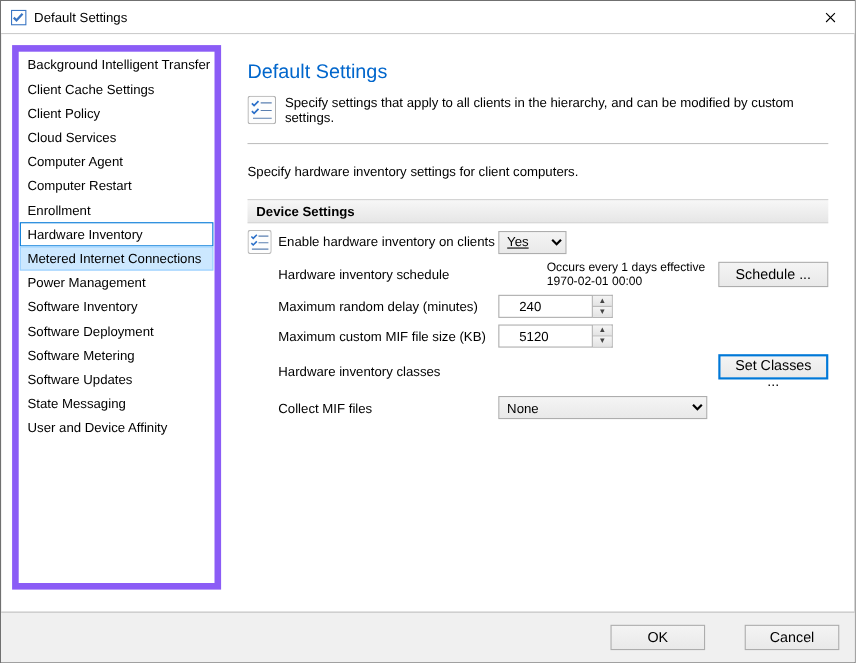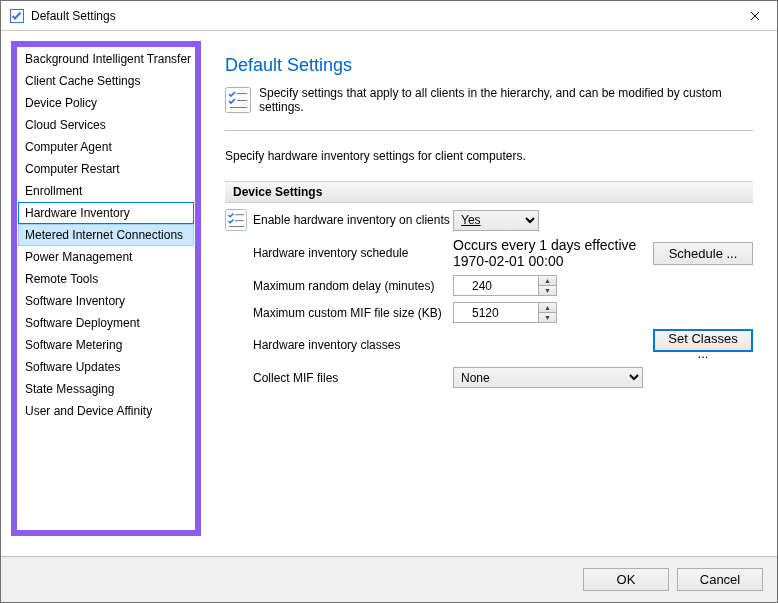--- a/index.html
+++ b/index.html
@@ -23,36 +23,36 @@
   .hr { border: none; border-top: 1px solid #c0c0c0; margin-bottom: 18px; }
   .subdesc { margin-bottom: 18px; }
 
   .section-heading { font-weight: bold; background: linear-gradient(#f7f7f7,#e6e6e6); border-top:1px solid #d0d0d0; border-bottom:1px solid #d0d0d0; padding: 3px 8px; margin-bottom: 6px; }
 
   .settings-grid { display: grid; grid-template-columns: 28px 200px 1fr 110px; row-gap: 6px; align-items: center; font-size: 12px; }
   .settings-grid .lbl { white-space: nowrap; }
   .settings-grid .indent-icon { display:flex; align-items:center; justify-content:flex-start; }
 
   select.combo { border:1px solid #adadad; background: linear-gradient(#f4f4f4,#e9e9e9); height:21px; font-family:inherit; font-size:12px; padding-left:3px; }
-  .combo-yes { width: 86px; text-decoration: underline; }
+  .combo-yes { width: 62px; text-decoration: underline; }
   .combo-mif { width: 190px; }
 
   .spin-wrap { display:flex; width:104px; height:21px; }
   .spin-wrap input { flex:1; border:1px solid #adadad; font-family:inherit; font-size:12px; padding:1px 18px; width:80px; }
   .spin-btns { width:18px; display:flex; flex-direction:column; border:1px solid #adadad; border-left:none; }
   .spin-btns div { flex:1; background:linear-gradient(#f4f4f4,#e3e3e3); display:flex; align-items:center; justify-content:center; font-size:7px; color:#444; cursor:pointer; }
   .spin-btns div:first-child { border-bottom:1px solid #adadad; }
 
   .btn { height:23px; min-width:86px; border:1px solid #adadad; background:linear-gradient(#f4f4f4,#e9e9e9); font-family:inherit; font-size:13px; cursor:pointer; padding:0 8px; }
   .btn.focus { border:2px solid #0078d7; }
 
-  .schedule-text { font-size:14px; line-height:1.15; }
+  .schedule-text { font-size:11px; line-height:1.15;margin-left:44px; }
 
   .footer { position:absolute; bottom:0; left:0; right:0; height:46px; border-top:1px solid #c0c0c0; background:#f0f0f0; display:flex; align-items:center; justify-content:flex-end; padding:0 14px; gap:8px; }
-  .footer .btn { min-width: 86px; }
+  .footer .btn { min-width: 86px; margin-left: 28px; }
 
   svg { display:block; }
 </style>
 </head>
 <body>
 
 <div class="window">
 
   <div class="titlebar">
     <span class="icon-small">
@@ -67,29 +67,28 @@
           <path d="M1 1 L9 9 M9 1 L1 9" stroke="#000" stroke-width="1"></path>
         </svg>
     </div>
   </div>
 
   <div class="content-area">
 
     <div class="sidebar" id="sidebar">
         <div class="sidebar-item">Background Intelligent Transfer</div>
         <div class="sidebar-item">Client Cache Settings</div>
-        <div class="sidebar-item">Device Policy</div>
+        <div class="sidebar-item">Client Policy</div>
         <div class="sidebar-item">Cloud Services</div>
         <div class="sidebar-item">Computer Agent</div>
         <div class="sidebar-item">Computer Restart</div>
         <div class="sidebar-item">Enrollment</div>
         <div class="sidebar-item active">Hardware Inventory</div>
         <div class="sidebar-item hover">Metered Internet Connections</div>
         <div class="sidebar-item">Power Management</div>
-        <div class="sidebar-item">Remote Tools</div>
         <div class="sidebar-item">Software Inventory</div>
         <div class="sidebar-item">Software Deployment</div>
         <div class="sidebar-item">Software Metering</div>
         <div class="sidebar-item">Software Updates</div>
         <div class="sidebar-item">State Messaging</div>
         <div class="sidebar-item">User and Device Affinity</div>
       </div>
 
     <div class="main">
       <div class="main-heading">Default Settings</div>

